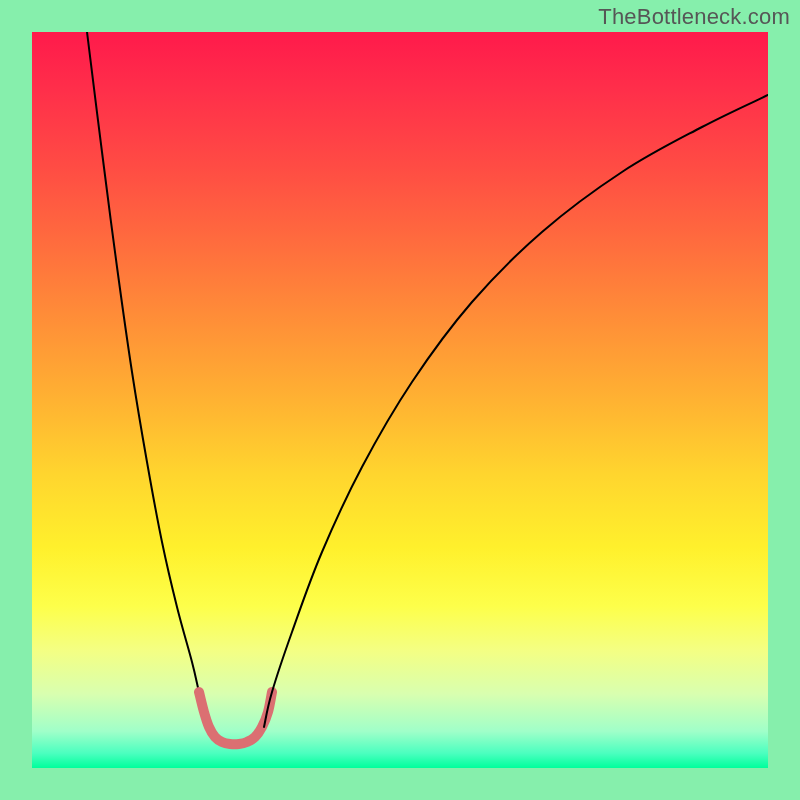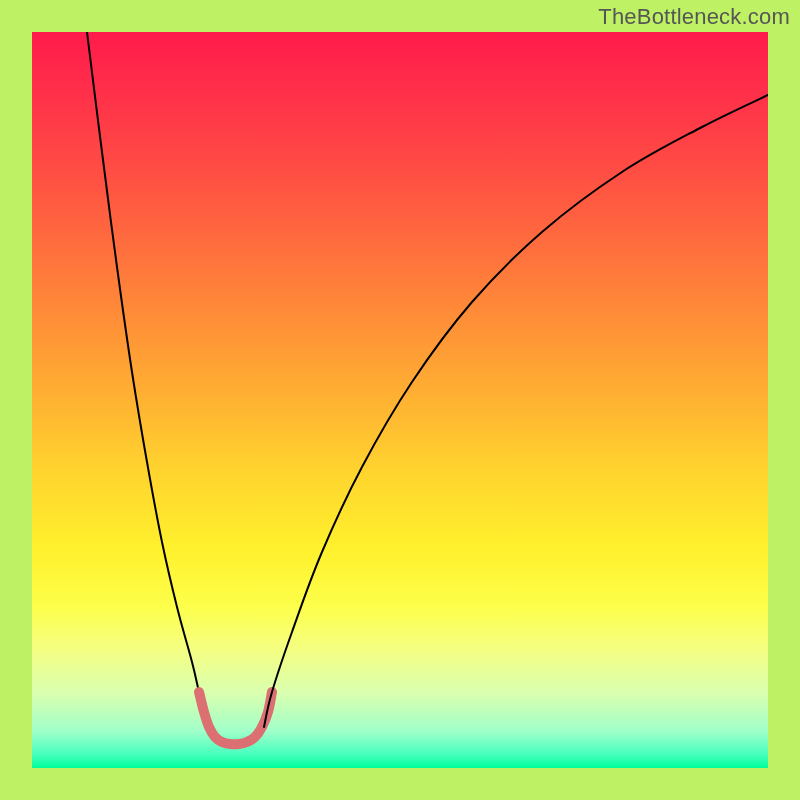--- a/index.html
+++ b/index.html
@@ -7,21 +7,21 @@
     padding: 0;
     width: 800px;
     height: 800px;
     background: #000;
     overflow: hidden;
   }
   .container {
     position: relative;
     width: 800px;
     height: 800px;
-    background: #bef264;
+    background: #86efac;
   }
   .watermark {
     position: absolute;
     top: 4px;
     right: 10px;
     font-family: Arial, Helvetica, sans-serif;
     font-size: 22px;
     color: #565656;
     font-weight: 500;
     letter-spacing: 0.2px;

